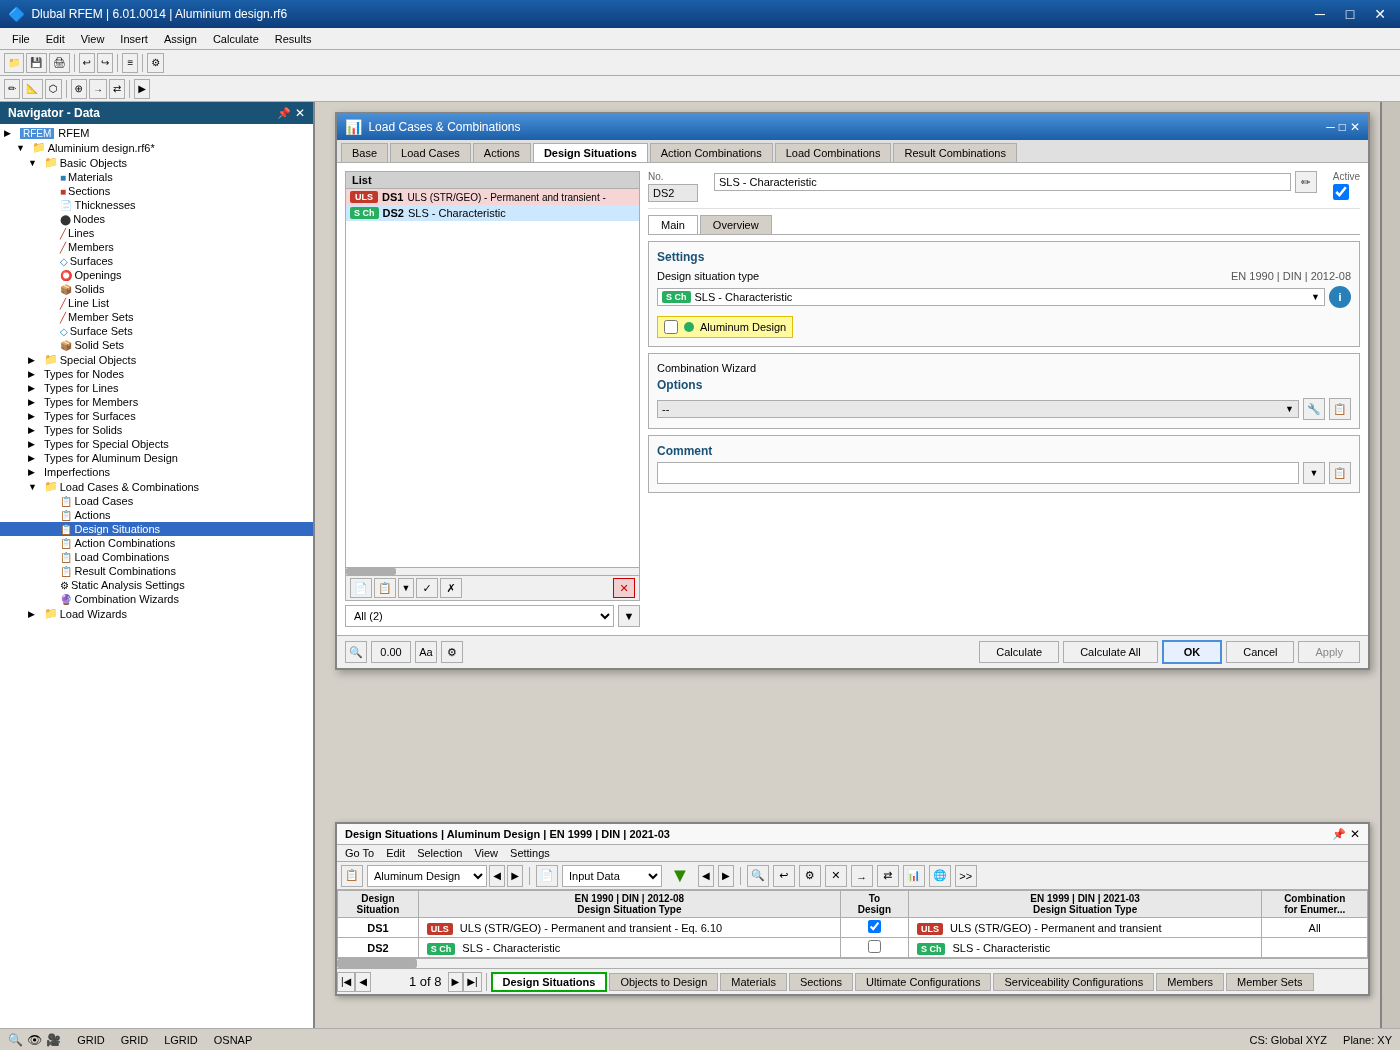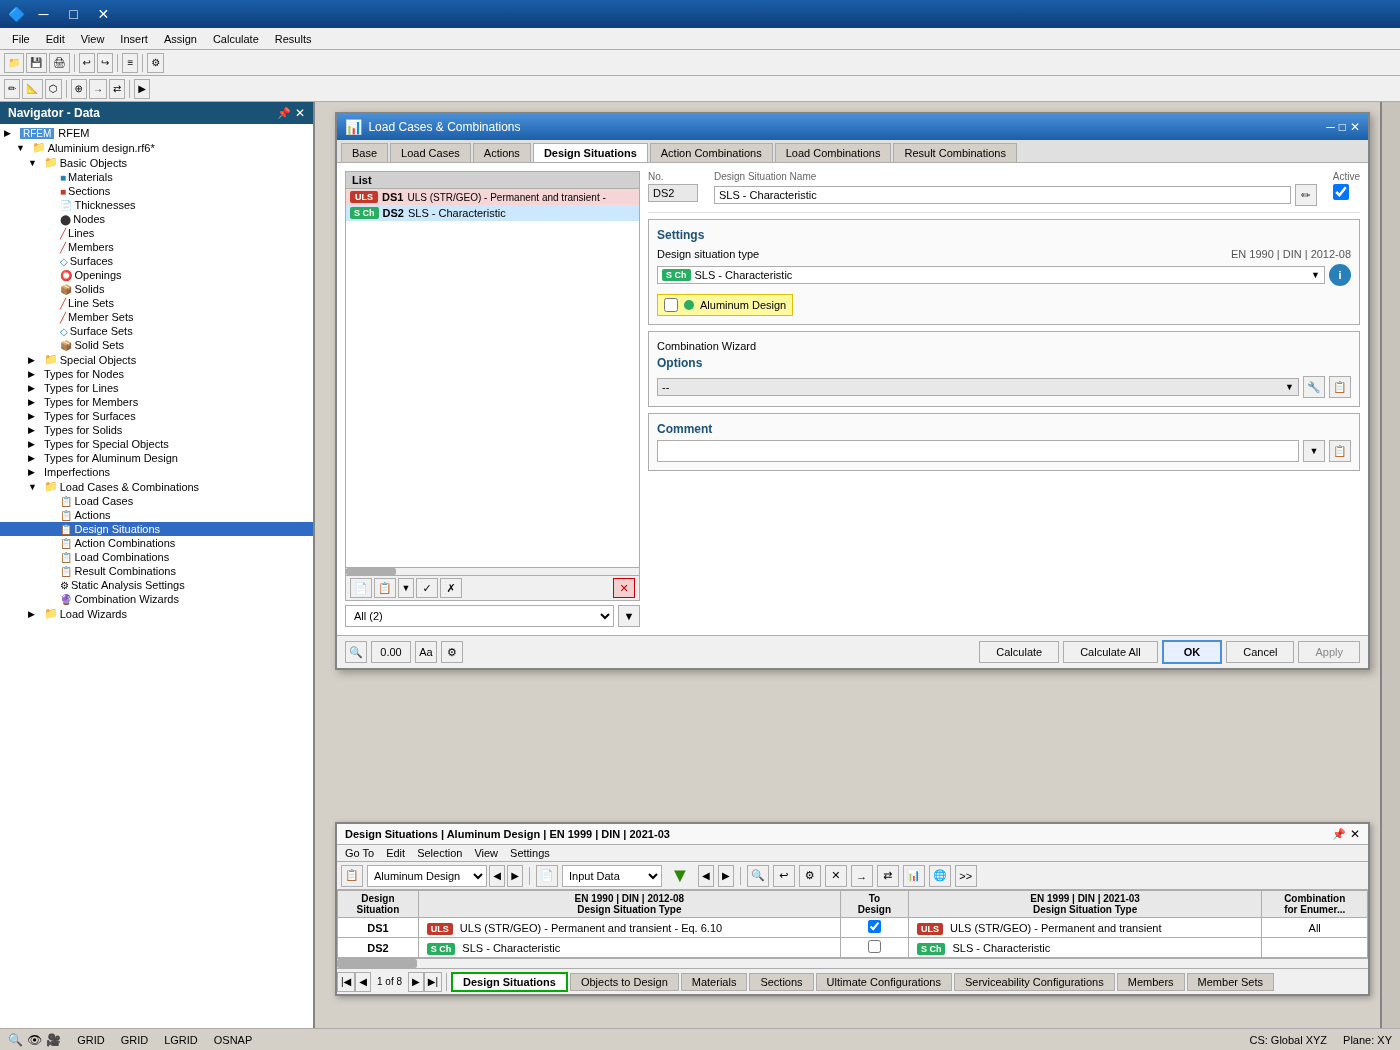--- a/index.html
+++ b/index.html
@@ -5,20 +5,21 @@
     * { box-sizing: border-box; margin: 0; padding: 0; }
     body { font-family: 'Segoe UI', Arial, sans-serif; font-size: 11px; background: #d4d0c8; overflow: hidden; width: 1400px; height: 1050px; position: relative; }
   </style>
 </head>
 <body>
 
 <div style="width:1400px; height:1050px; position:relative; overflow:hidden; background:#d4d0c8;">
 
   <div style="background: linear-gradient(to bottom,#1a5fa8,#0e3d7a); color:white; height:28px; display:flex; align-items:center; padding:0 8px; gap:6px;">
     <span style="font-size:14px;">🔷</span>
+    <span style="font-size:12px; flex:1;">Dlubal RFEM | 6.01.0014 | Aluminium design.rf6</span>
     <button style="background:none;border:none;color:white;cursor:pointer;font-size:14px;width:24px;">─</button>
     <button style="background:none;border:none;color:white;cursor:pointer;font-size:14px;width:24px;">□</button>
     <button style="background:none;border:none;color:white;cursor:pointer;font-size:14px;width:24px;">✕</button>
   </div>
 
   <div style="background:#f0f0f0; height:22px; display:flex; align-items:center; padding:0 4px; border-bottom:1px solid #adadad;">
     <span style="padding:2px 8px; cursor:pointer; font-size:11px;">File</span>
     <span style="padding:2px 8px; cursor:pointer; font-size:11px;">Edit</span>
     <span style="padding:2px 8px; cursor:pointer; font-size:11px;">View</span>
     <span style="padding:2px 8px; cursor:pointer; font-size:11px;">Insert</span>
@@ -120,21 +121,21 @@
           <span>Openings</span>
         </div>
         <div style="display:flex;align-items:center;padding:1px 4px;cursor:pointer;font-size:11px;gap:2px;padding-left:44px;">
           <span style="width:14px;font-size:9px;"></span>
           <span style="font-size:10px;">📦</span>
           <span>Solids</span>
         </div>
         <div style="display:flex;align-items:center;padding:1px 4px;cursor:pointer;font-size:11px;gap:2px;padding-left:44px;">
           <span style="width:14px;font-size:9px;"></span>
           <span style="font-size:10px;color:#c0392b;">╱</span>
-          <span>Line Sets</span>
+          <span>Line List</span>
         </div>
         <div style="display:flex;align-items:center;padding:1px 4px;cursor:pointer;font-size:11px;gap:2px;padding-left:44px;">
           <span style="width:14px;font-size:9px;"></span>
           <span style="font-size:10px;color:#c0392b;">╱</span>
           <span>Member Sets</span>
         </div>
         <div style="display:flex;align-items:center;padding:1px 4px;cursor:pointer;font-size:11px;gap:2px;padding-left:44px;">
           <span style="width:14px;font-size:9px;"></span>
           <span style="font-size:10px;color:#2980b9;">◇</span>
           <span>Surface Sets</span>
@@ -307,32 +308,35 @@
           </div>
 
           <div style="flex:1;">
 
             <div style="display:flex;align-items:flex-start;gap:16px;margin-bottom:6px;padding-bottom:6px;border-bottom:1px solid #e0e0e0;">
               <div>
                 <div style="font-size:10px;color:#666;margin-bottom:2px;">No.</div>
                 <input type="text" value="DS2" style="width: 50px; border: 1px solid rgb(173, 173, 173); padding: 2px 4px; font-size: 11px; background: rgb(232, 232, 232);">
               </div>
               <div style="flex:1;">
-                <div style="font-size:10px;color:#666;margin-bottom:2px;">Design Situation Name</div>
                 <div style="display:flex;align-items:center;gap:4px;">
                   <input type="text" value="SLS - Characteristic" style="flex: 1 1 0%; border: 1px solid rgb(173, 173, 173); padding: 2px 4px; font-size: 11px;">
                   <button style="width:22px;height:22px;border:1px solid #adadad;background:#f0f0f0;cursor:pointer;font-size:11px;">✏</button>
                 </div>
               </div>
               <div>
                 <div style="font-size:10px;color:#666;margin-bottom:2px;">Active</div>
                 <input type="checkbox" checked="" style="width: 16px; height: 16px;">
               </div>
             </div>
 
+            <div style="display:flex;gap:2px;margin-bottom:6px;border-bottom:1px solid #adadad;">
+              <div style="padding:3px 12px;border:1px solid #adadad;border-bottom:none;background:white;cursor:pointer;font-size:11px;">Main</div>
+              <div style="padding:3px 12px;border:1px solid #adadad;border-bottom:none;background:#d4d0c8;cursor:pointer;font-size:11px;">Overview</div>
+            </div>
 
             <div style="border:1px solid #adadad;padding:8px;margin-bottom:6px;background:#fafafa;">
               <div style="font-weight:bold;font-size:12px;color:#1a5276;margin-bottom:6px;">Settings</div>
               <div style="display:flex;align-items:center;justify-content:space-between;margin-bottom:4px;">
                 <span style="font-size:11px;">Design situation type</span>
                 <span style="font-size:11px;color:#555;">EN 1990 | DIN | 2012-08</span>
               </div>
               <div style="display:flex;align-items:center;gap:4px;margin-bottom:8px;">
                 <div style="flex:1;border:1px solid #adadad;padding:2px 4px;font-size:11px;background:white;display:flex;align-items:center;gap:4px;cursor:pointer;">
                   <span style="padding:1px 4px;font-size:9px;font-weight:bold;border-radius:2px;color:white;background:#27ae60;min-width:28px;text-align:center;display:inline-block;">S Ch</span>
@@ -485,21 +489,21 @@
           </table>
         </div>
 
         <div style="height:10px;background:#f0f0f0;border-top:1px solid #adadad;position:relative;">
           <div style="height:100%;width:80px;background:#adadad;border-radius:2px;position:absolute;left:0;"></div>
         </div>
 
         <div style="display:flex;align-items:center;background:#f0f0f0;border-top:1px solid #adadad;height:26px;overflow-x:auto;">
           <button style="background:none;border:1px solid #adadad;cursor:pointer;font-size:10px;height:20px;padding:0 3px;">|◀</button>
           <button style="background:none;border:1px solid #adadad;cursor:pointer;font-size:10px;height:20px;padding:0 3px;">◀</button>
-          <span style="font-size:10px;padding:0 6px;white-space:nowrap;">1 of 8</span>
+          <span style="font-size:13px;padding:0 6px;white-space:nowrap;margin-left:32px;">1 of 8</span>
           <button style="background:none;border:1px solid #adadad;cursor:pointer;font-size:10px;height:20px;padding:0 3px;">▶</button>
           <button style="background:none;border:1px solid #adadad;cursor:pointer;font-size:10px;height:20px;padding:0 3px;">▶|</button>
           <div style="width:1px;height:18px;background:#adadad;margin:0 4px;"></div>
           <div style="padding:2px 10px;border:2px solid #00aa00;background:white;cursor:pointer;font-size:11px;margin-right:2px;white-space:nowrap;font-weight:bold;">Design Situations</div>
           <div style="padding:2px 10px;border:1px solid #adadad;background:#d4d0c8;cursor:pointer;font-size:11px;margin-right:2px;white-space:nowrap;">Objects to Design</div>
           <div style="padding:2px 10px;border:1px solid #adadad;background:#d4d0c8;cursor:pointer;font-size:11px;margin-right:2px;white-space:nowrap;">Materials</div>
           <div style="padding:2px 10px;border:1px solid #adadad;background:#d4d0c8;cursor:pointer;font-size:11px;margin-right:2px;white-space:nowrap;">Sections</div>
           <div style="padding:2px 10px;border:1px solid #adadad;background:#d4d0c8;cursor:pointer;font-size:11px;margin-right:2px;white-space:nowrap;">Ultimate Configurations</div>
           <div style="padding:2px 10px;border:1px solid #adadad;background:#d4d0c8;cursor:pointer;font-size:11px;margin-right:2px;white-space:nowrap;">Serviceability Configurations</div>
           <div style="padding:2px 10px;border:1px solid #adadad;background:#d4d0c8;cursor:pointer;font-size:11px;margin-right:2px;white-space:nowrap;">Members</div>

